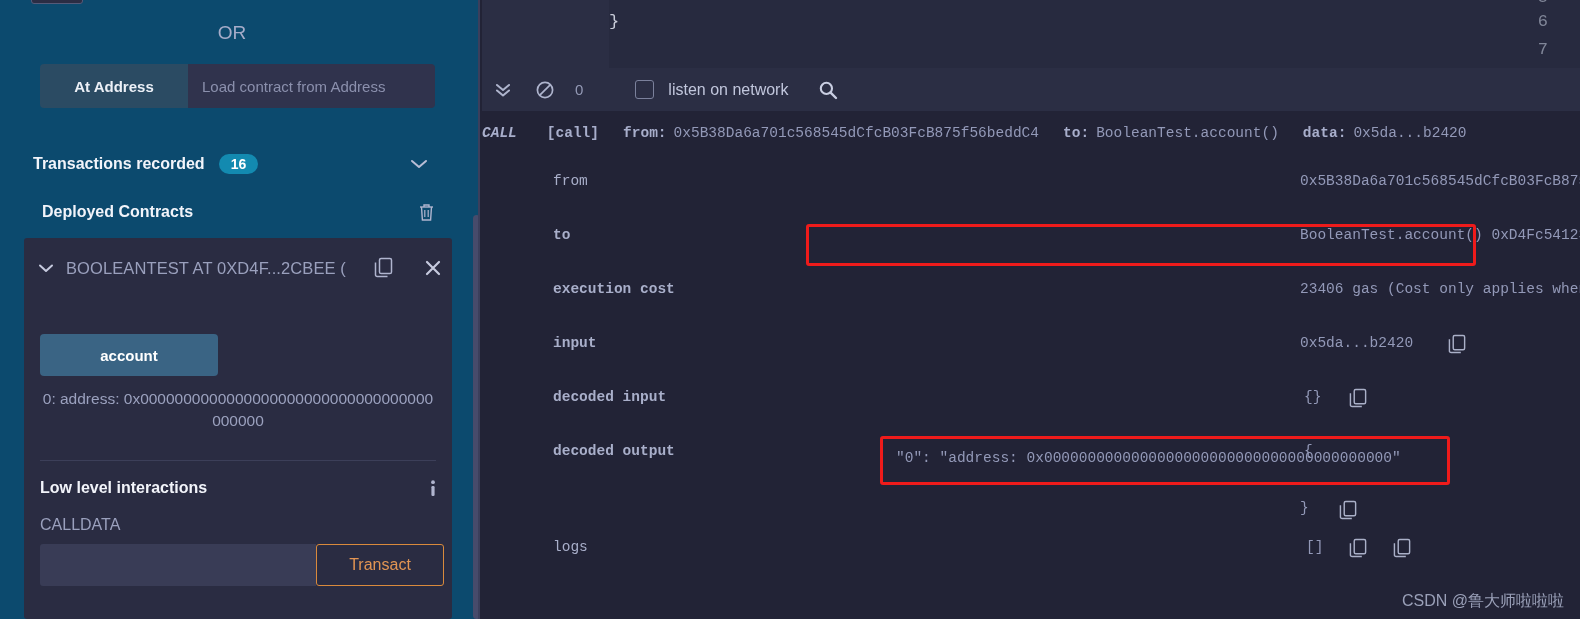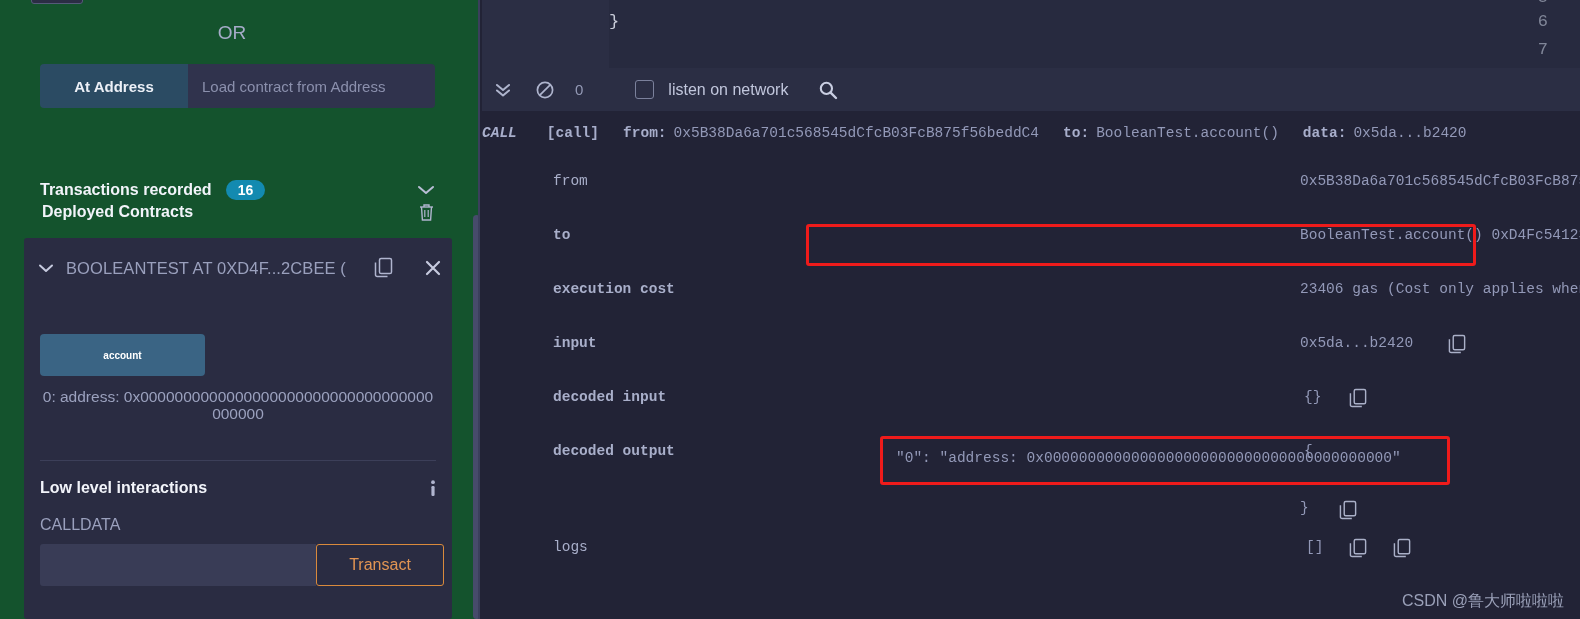--- a/index.html
+++ b/index.html
@@ -7,21 +7,21 @@
     width: 1580px; height: 619px;
     background: #222336;
     font-family: "Liberation Sans", sans-serif;
     overflow: hidden;
   }
   #root { position: relative; width: 1580px; height: 619px; background: #222336; }
 
   
   .left-panel {
     position: absolute; left: 0; top: 0; width: 480px; height: 619px;
-    background: #14532d;
+    background: #0c4a6e;
     border-right: 2px solid #3b3f5c;
     overflow: hidden;
   }
   .left-inner { position: absolute; left: 0; top: 0; width: 464px; }
 
   .stub-top {
     position: absolute; left: 31px; top: -10px; width: 52px; height: 14px;
     border: 1px solid #555a79; border-radius: 3px; background: #2b2d44;
   }
 
@@ -40,22 +40,22 @@
     align-items: center; justify-content: center; border: none; cursor: pointer;
   }
   .seg-input {
     flex: 1; background: #30334d; border: none; color: #8b90ad;
     font-size: 15px; padding: 0 14px; outline: none;
     font-family: "Liberation Sans", sans-serif;
   }
   .seg-input::placeholder { color: #8b90ad; }
 
   .tx-recorded {
-    position: absolute; left: 40px; top: 150px; width: 395px; height: 28px;
-    display: flex; align-items: center; margin-top: 26px;
+    position: absolute; left: 33px; top: 150px; width: 395px; height: 28px;
+    display: flex; align-items: center;
   }
   .tx-recorded .title { color: #f2f4fa; font-size: 16px; font-weight: bold; }
   .badge-count {
     margin-left: 14px; background: #138ab0; color: #fff;
     border-radius: 11px; padding: 2px 12px; font-size: 14px; font-weight: bold;
   }
   .chev-right { margin-left: auto; color: #b9bed6; font-size: 15px; }
 
   .deployed-head {
     position: absolute; left: 42px; top: 198px; width: 393px; height: 28px;
@@ -74,28 +74,28 @@
   }
   .contract-head .caret { color: #c6cade; font-size: 13px; margin-right: 12px; }
   .contract-title {
     color: #9aa0bd; font-size: 16.5px; letter-spacing: .1px;
     white-space: nowrap; overflow: hidden; max-width: 280px;
   }
   .contract-head .copy-ic { position: absolute; left: 350px; color: #b0b5cf; }
   .contract-head .close-ic { position: absolute; left: 400px; color: #c6cade; font-size: 19px; cursor: pointer; }
 
   .fn-btn {
-    position: absolute; left: 16px; top: 96px; width: 165px; height: 42px;
+    position: absolute; left: 16px; top: 96px; width: 178px; height: 42px;
     background: #3a6484; color: #ffffff; border: none; border-radius: 4px;
-    font-size: 10px; font-weight: bold; cursor: pointer;
+    font-size: 15px; font-weight: bold; cursor: pointer;
     font-family: "Liberation Sans", sans-serif;
   }
   .fn-result {
     position: absolute; left: 16px; top: 150px; width: 396px;
-    color: #9ba1be; font-size: 15.5px; text-align: center; line-height: 17px;
+    color: #9ba1be; font-size: 15.5px; text-align: center; line-height: 22px;
     word-break: break-all;
   }
   .divider { position: absolute; left: 16px; top: 222px; width: 396px; height: 1px; background: #3c3f59; }
 
   .lli-row {
     position: absolute; left: 16px; top: 238px; width: 396px; height: 24px;
     display: flex; align-items: center;
   }
   .lli-row .title { color: #f2f4fa; font-size: 16px; font-weight: bold; }
   .info-ic { margin-left: auto; color: #b0b5cf; font-size: 15px; font-weight: bold; }

